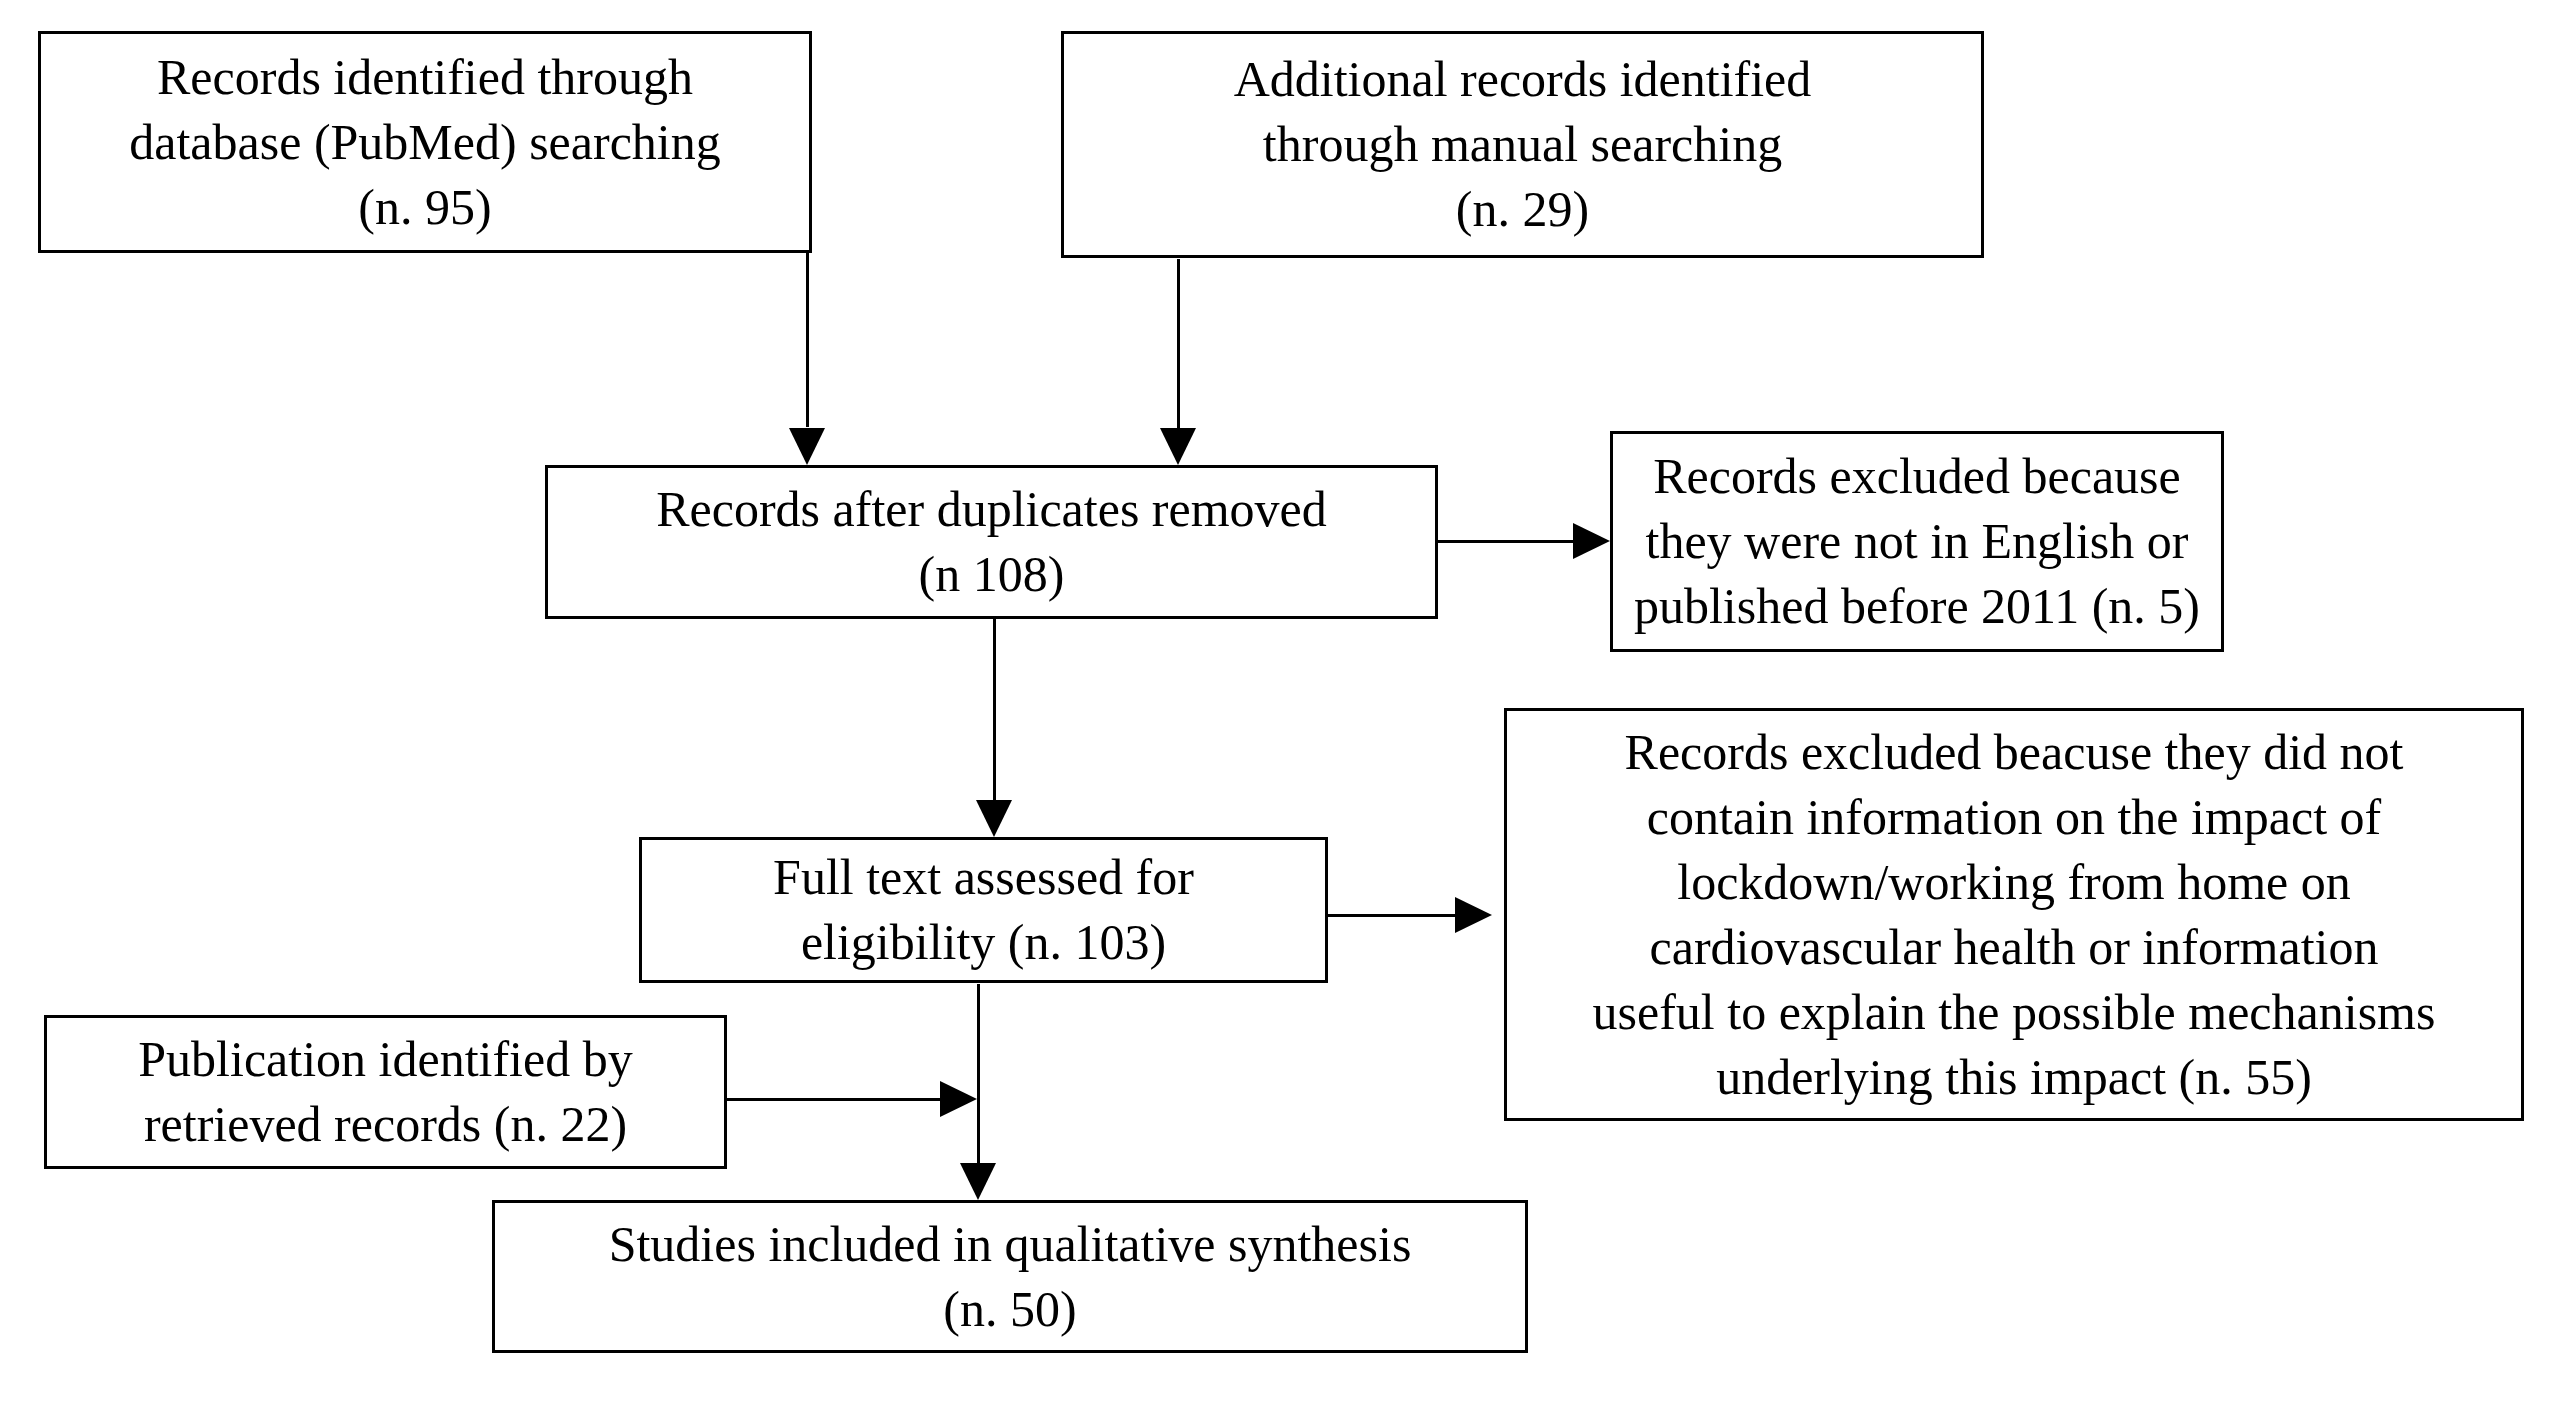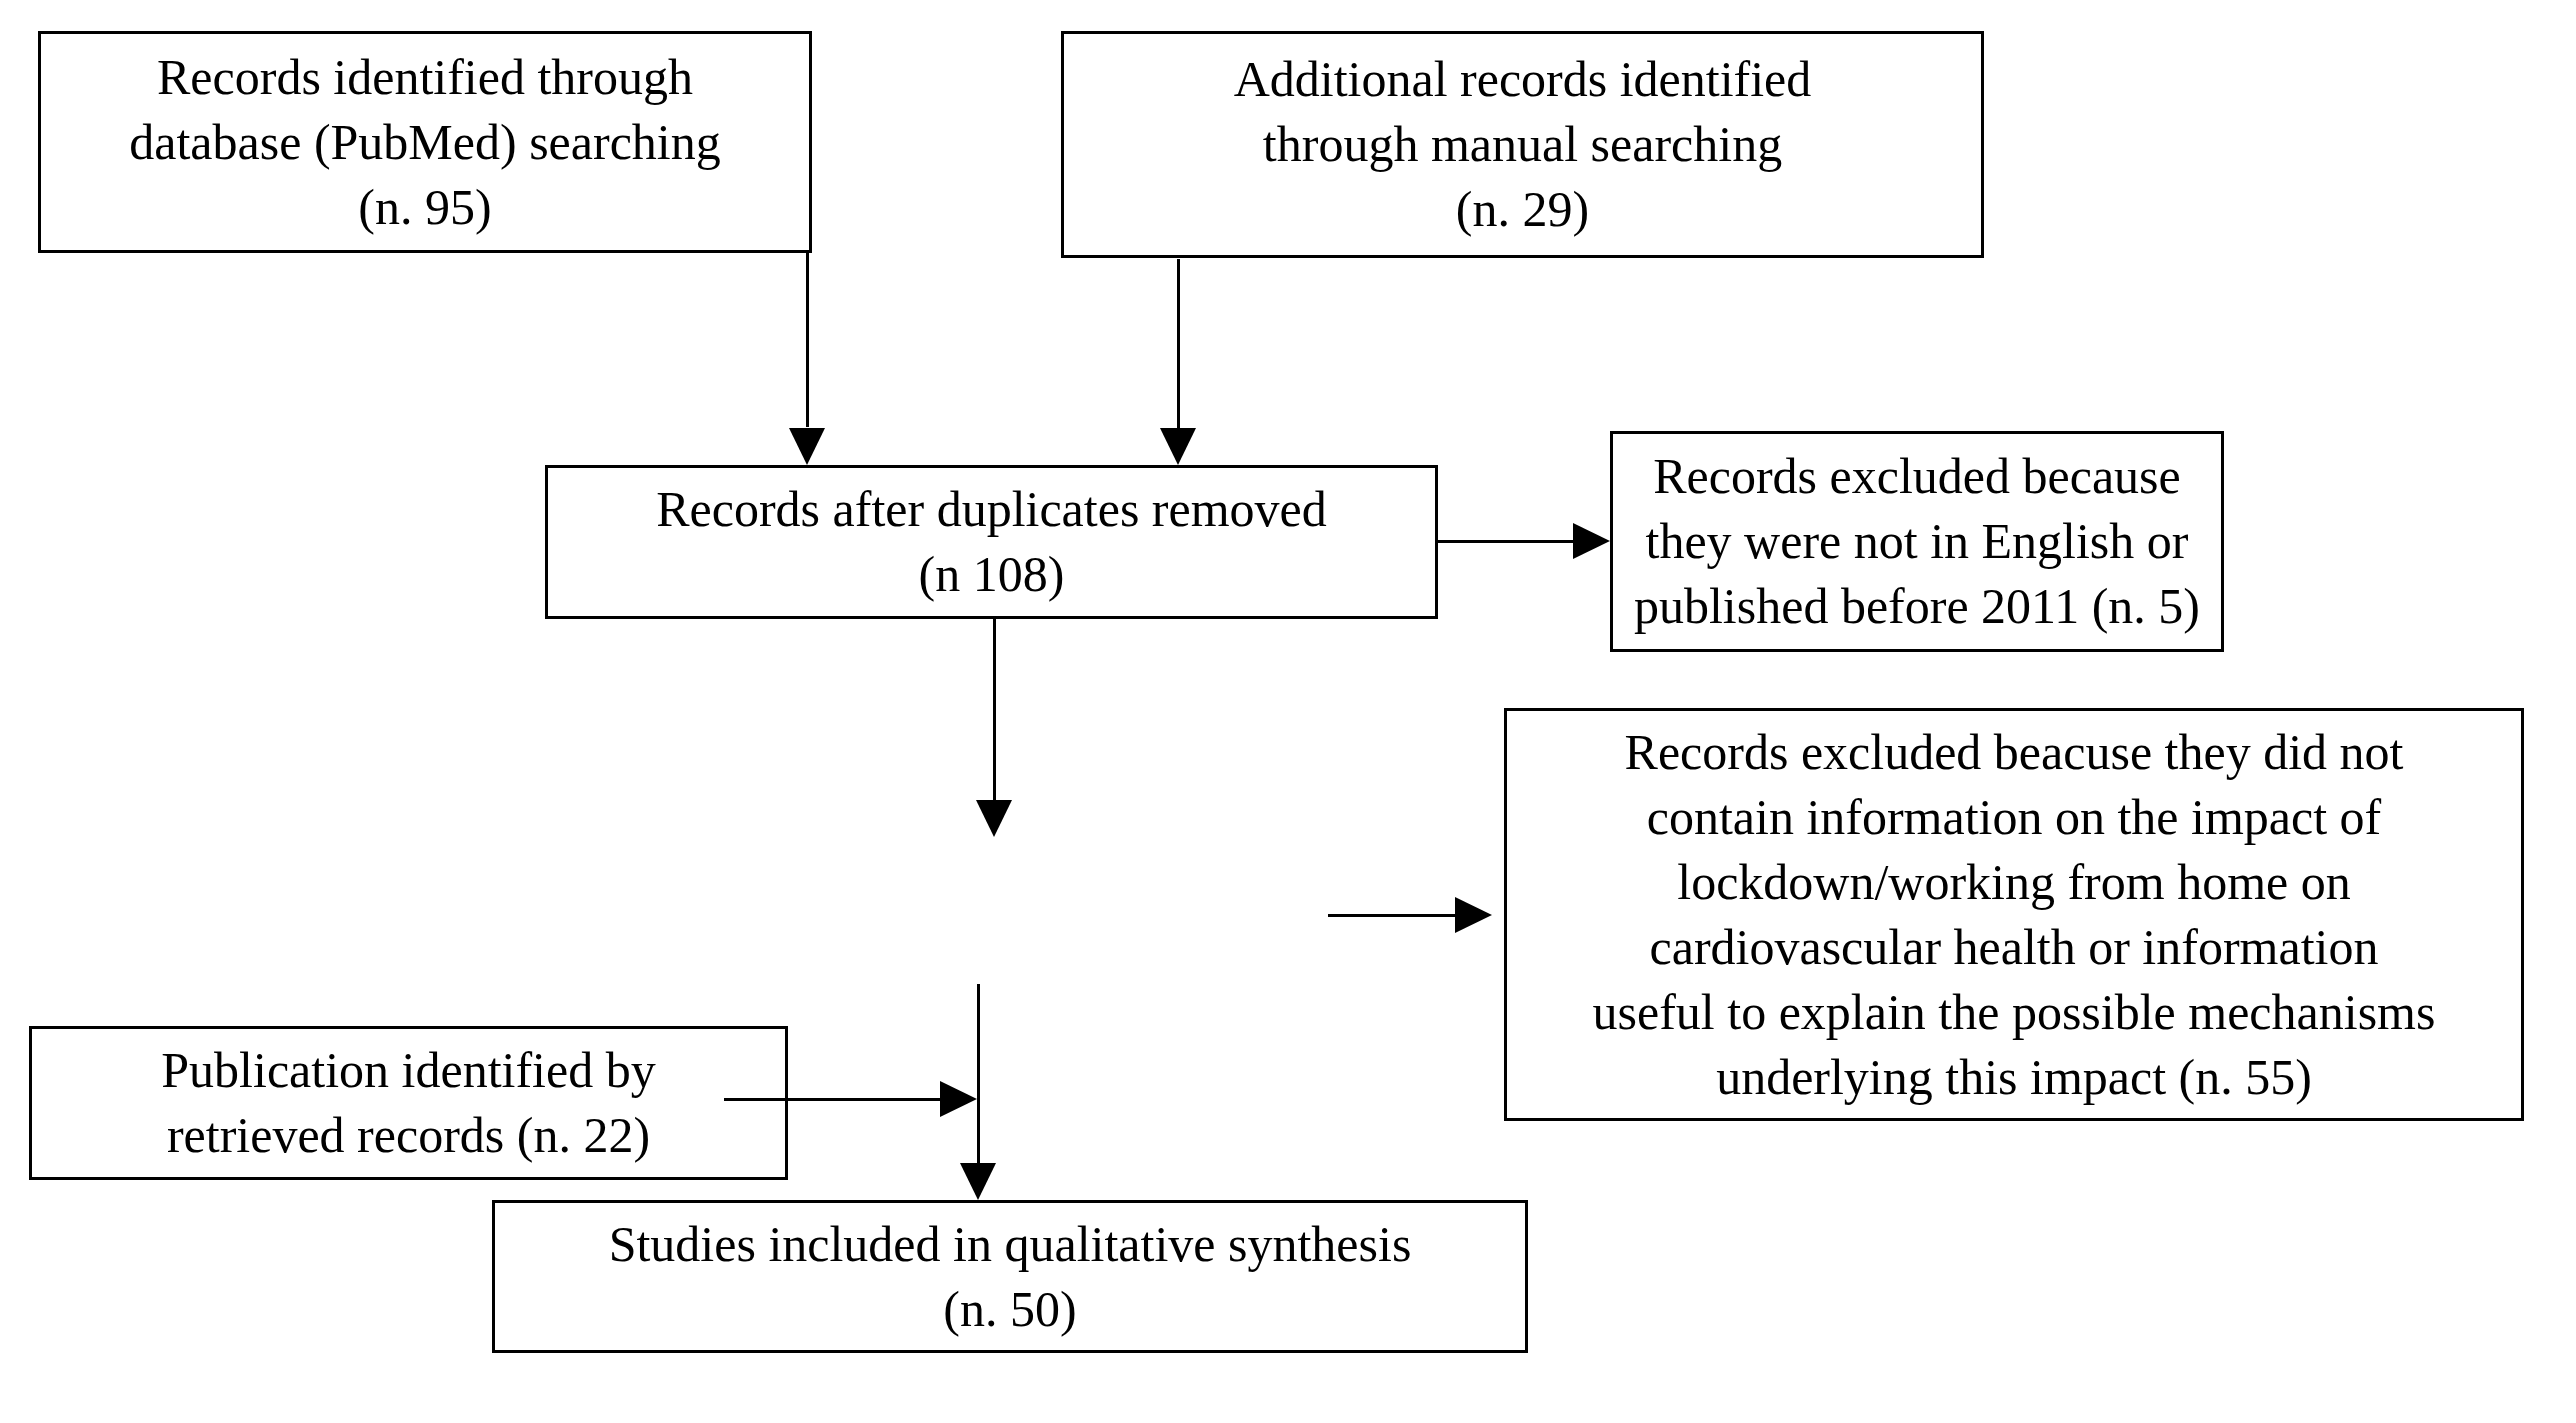--- a/index.html
+++ b/index.html
@@ -70,29 +70,31 @@
 through manual searching
 (n. 29)</div>
 
   <div class="box" style="left:545px; top:465px; width:893px; height:154px;">Records after duplicates removed
 (n 108)</div>
 
   <div class="box" style="left:1610px; top:431px; width:614px; height:221px;">Records excluded because
 they were not in English or
 published before 2011 (n. 5)</div>
 
+  <div class="box" style="left:639px; top:837px; width:689px; height:146px;">Full text assessed for
+eligibility (n. 103)</div>
 
   <div class="box" style="left:1492px; top:708px; width:1020px; height:413px;margin-left:12px;">Records excluded beacuse they did not
 contain information on the impact of
 lockdown/working from home on
 cardiovascular health or information
 useful to explain the possible mechanisms
 underlying this impact (n. 55)</div>
 
-  <div class="box" style="left:29px; top:1015px; width:759px; height:154px;margin-top:11px;">Publication identified by
+  <div class="box" style="left:44px; top:1015px; width:683px; height:154px;">Publication identified by
 retrieved records (n. 22)</div>
 
   <div class="box" style="left:492px; top:1200px; width:1036px; height:153px;">Studies included in qualitative synthesis
 (n. 50)</div>
 
   <div>
     <div class="line v" style="left:806px; top:253px; height:174px;"></div>
     <div class="head down" style="left:789px; top:428px;"></div>
   </div>
 

